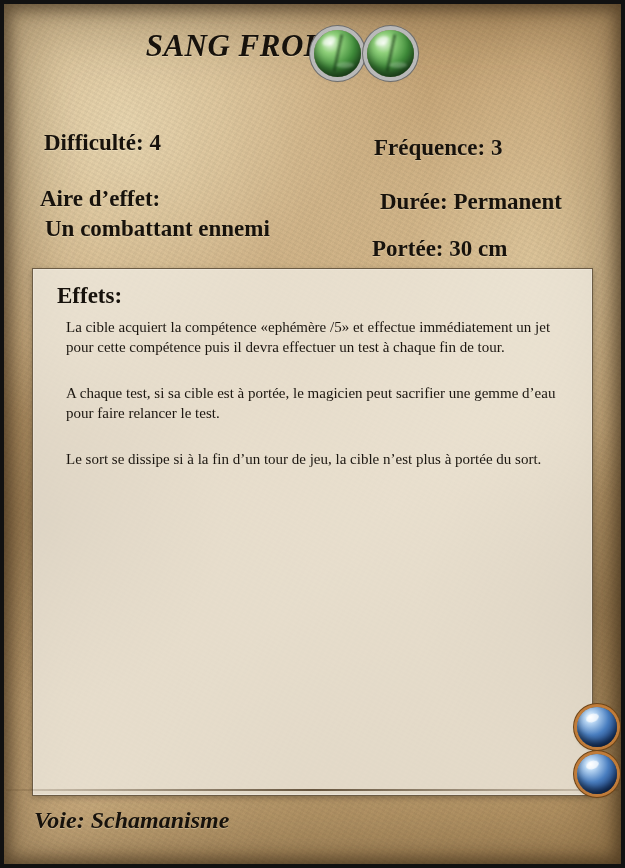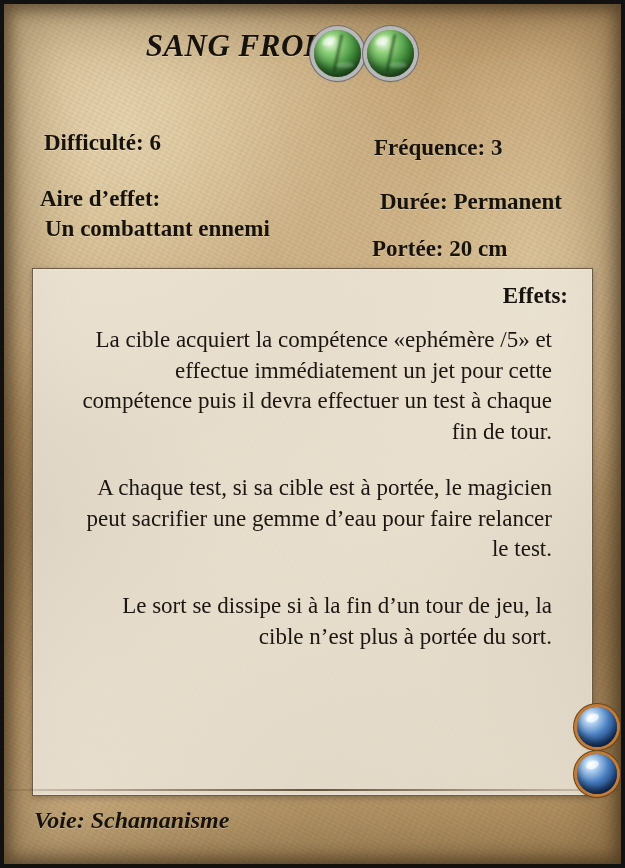--- a/index.html
+++ b/index.html
@@ -119,33 +119,33 @@
     position: absolute;
     left: 32px;
     top: 268px;
     width: 561px;
     height: 528px;
     box-sizing: border-box;
     background: rgba(238,233,222,0.82);
     border: 1px solid #6b5b44;
     box-shadow: 0 0 0 1px rgba(255,255,255,0.25) inset, 0 2px 6px rgba(0,0,0,0.25);
     padding: 14px 24px 10px 24px;
-    text-align: right;
+    text-align: left;
   }
   .effects-title {
     font-size: 23px;
     font-weight: bold;
     color: #17120c;
     margin-bottom: 2px;
   }
   .effects-para {
-    font-size: 23px;
+    font-size: 15px;
     line-height: 1.33;
     color: #1b1610;
-    margin: 16px;
+    margin: 9px;
   }
   .effects-para + .effects-para { margin-top: 26px; }
 
   
   .footer {
     position: absolute;
     left: 0; right: 0; bottom: 0;
     height: 79px;
   }
   .footer-rule {
@@ -212,28 +212,28 @@
           </div>
         <div class="gem">
             <i class="s1"></i>
             <i class="s3"></i>
             <i class="s2"></i>
           </div>
       </div>
     </div>
 
     <div class="stats">
-      <div class="stat stat-difficulte">Difficulté: 6</div>
+      <div class="stat stat-difficulte">Difficulté: 4</div>
       <div class="stat stat-frequence">Fréquence: 3</div>
       <div class="stat stat-aire">
         <span>Aire d’effet:</span>
         <span class="sub">Un combattant ennemi</span>
       </div>
       <div class="stat stat-duree">Durée: Permanent</div>
-      <div class="stat stat-portee">Portée: 20 cm</div>
+      <div class="stat stat-portee">Portée: 30 cm</div>
     </div>
 
     <div class="effects-box">
       <div class="effects-title">Effets:</div>
       <p class="effects-para">La cible acquiert la compétence «ephémère /5» et effectue immédiatement un jet pour cette compétence puis il devra effectuer un test à chaque fin de tour.</p>
       <p class="effects-para">A chaque test, si sa cible est à portée, le magicien peut sacrifier une gemme d’eau pour faire relancer le test.</p>
       <p class="effects-para">Le sort se dissipe si à la fin d’un tour de jeu, la cible n’est plus à portée du sort.</p>
     </div>
 
     <div class="water-gems">

